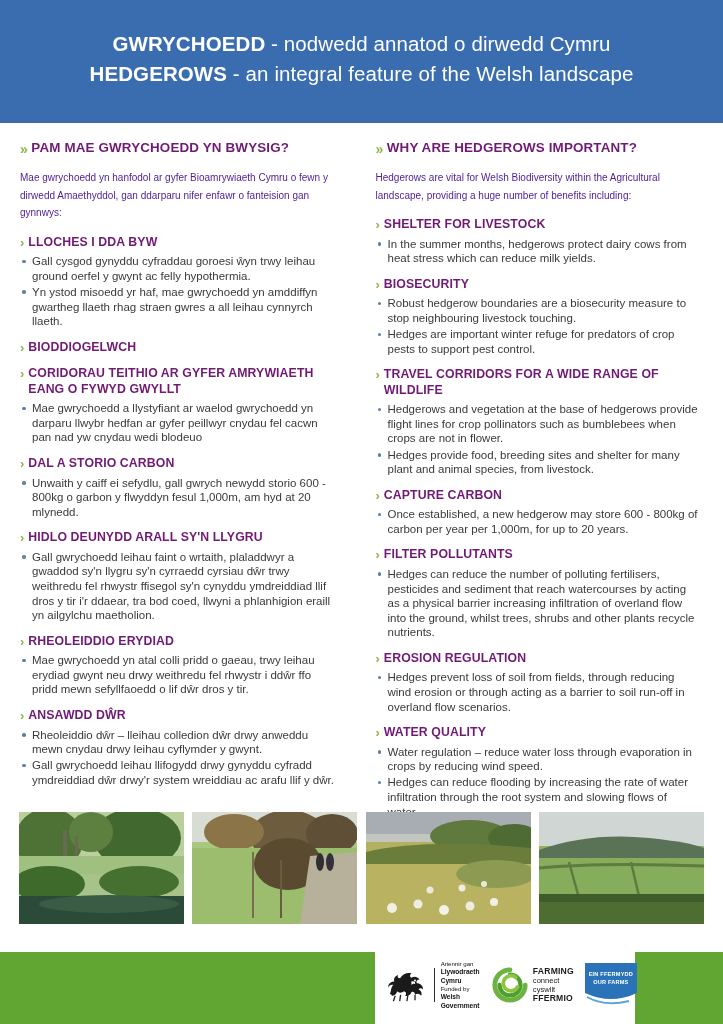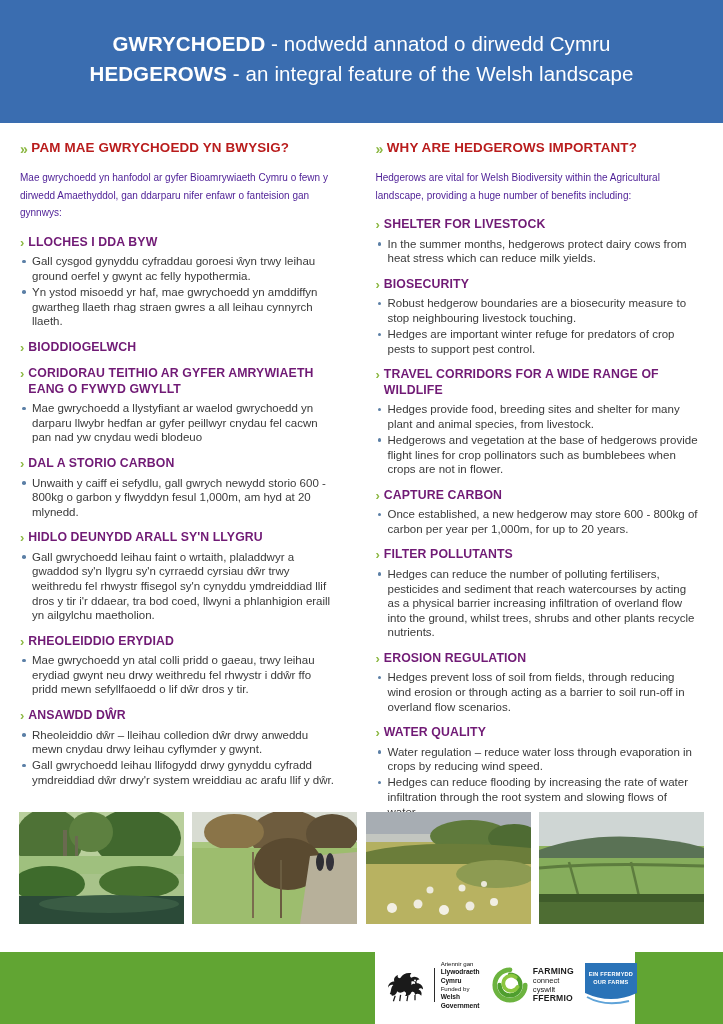--- a/index.html
+++ b/index.html
@@ -73,21 +73,21 @@
     font-weight: bold;
     line-height: 16px;
     margin-right: 5px;
     letter-spacing: -1.5px;
     flex: 0 0 auto;
     padding-top: 1px;
   }
   .main-head-text {
     font-size: 13.4px;
     font-weight: bold;
-    color: #b91c1c;
+    color: #701a75;
     line-height: 16px;
     letter-spacing: 0.15px;
   }
 
   .intro {
     font-size: 10px;
     line-height: 17.6px;
     color: #4c1d95;
     margin: 12px 0 13px 0;
   }
@@ -320,22 +320,22 @@
             <li>Robust hedgerow boundaries are a biosecurity measure to stop neighbouring livestock touching.</li>
             <li>Hedges are important winter refuge for predators of crop pests to support pest control.</li>
           </ul>
         </div>
         <div class="sub-block">
           <div class="sub-head">
             <span class="chev1">›</span>
             <span class="sub-head-text">TRAVEL CORRIDORS FOR A WIDE RANGE OF WILDLIFE</span>
           </div>
           <ul class="bullets">
+            <li>Hedgerows and vegetation at the base of hedgerows provide flight lines for crop pollinators such as bumblebees when crops are not in flower.</li>
             <li>Hedges provide food, breeding sites and shelter for many plant and animal species, from livestock.</li>
-            <li>Hedgerows and vegetation at the base of hedgerows provide flight lines for crop pollinators such as bumblebees when crops are not in flower.</li>
           </ul>
         </div>
         <div class="sub-block">
           <div class="sub-head">
             <span class="chev1">›</span>
             <span class="sub-head-text">CAPTURE CARBON</span>
           </div>
           <ul class="bullets">
             <li>Once established, a new hedgerow may store 600 - 800kg of carbon per year per 1,000m, for up to 20 years.</li>
           </ul>

